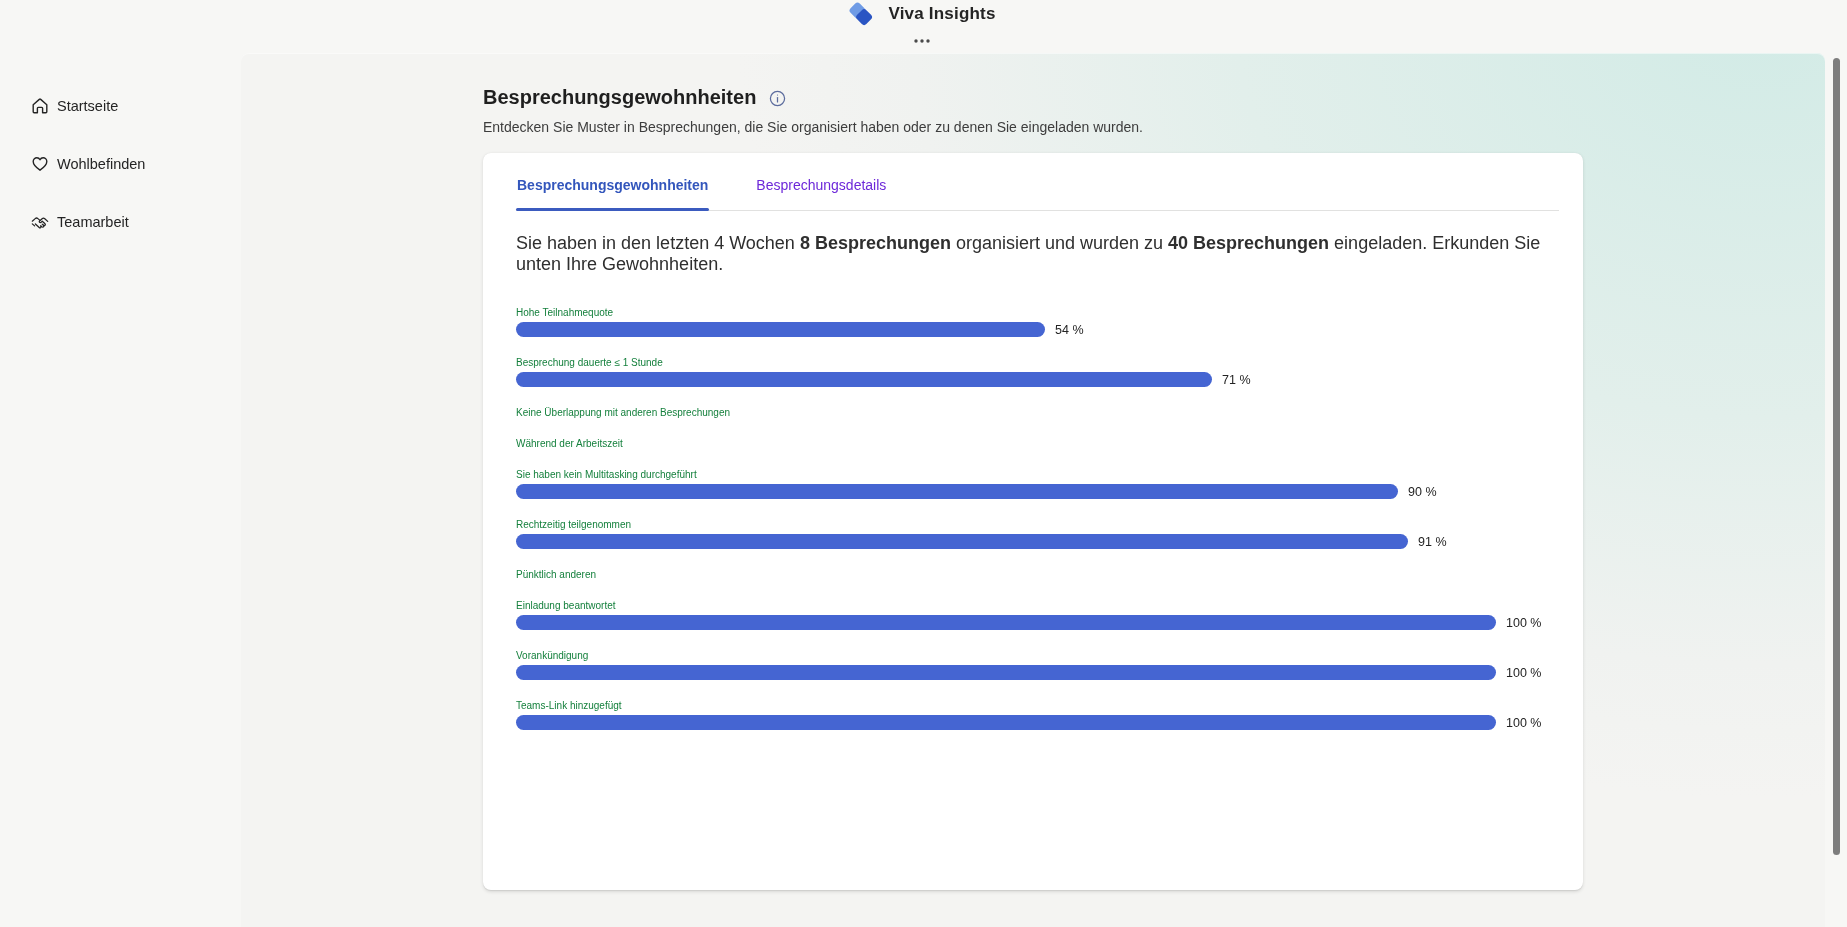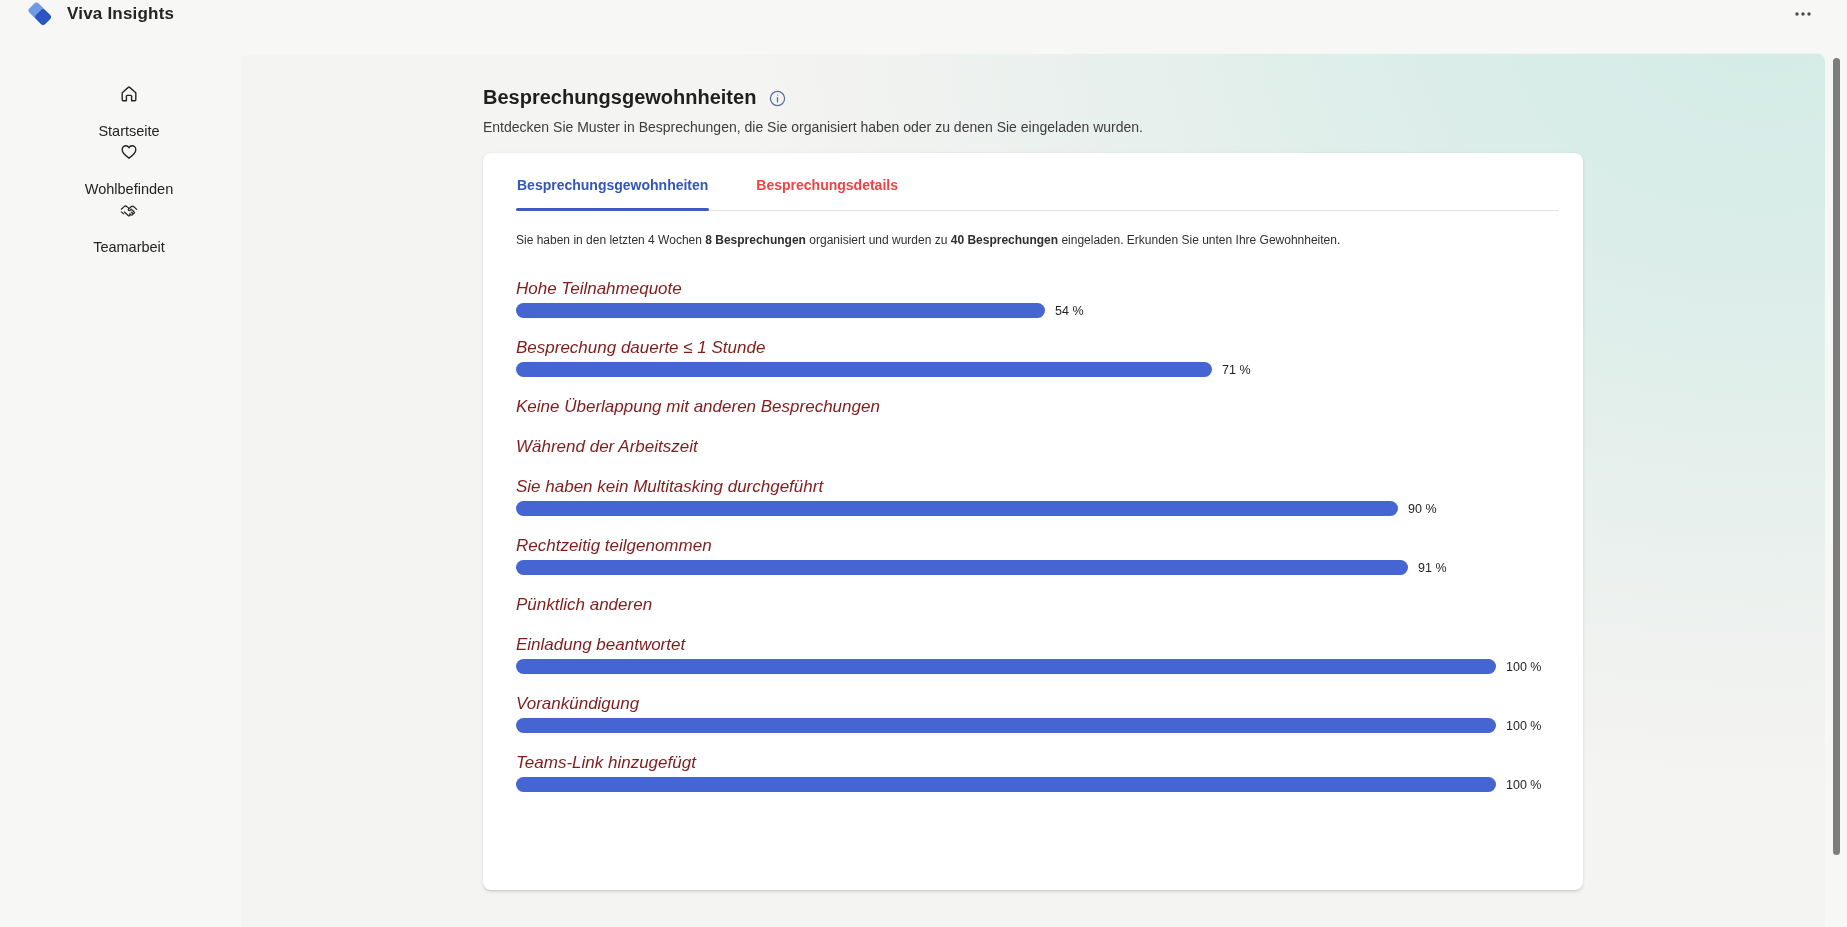--- a/index.html
+++ b/index.html
@@ -5,39 +5,40 @@
   * { margin:0; padding:0; box-sizing:border-box; }
   html,body { width:1847px; height:927px; overflow:hidden; }
   body {
     font-family:"Liberation Sans", sans-serif;
     background:#f7f7f5;
     color:#242424;
     position:relative;
   }
   
   .topbar {
-    height:53px; display:flex; align-items:flex-start;
+    height:53px; display:flex; align-items:center;
     padding:0 30px 0 26px;
+    flex-direction:column;
   }
   .brand { display:flex; align-items:center; gap:13px; }
   .brand-title { font-size:17px; font-weight:700; letter-spacing:.2px; }
   .topbar-spacer { flex:1; }
   .more-btn {
     width:28px; height:28px; display:flex; align-items:center; justify-content:center;
     border-radius:4px; cursor:pointer;
   }
   
   .sidebar {
     position:absolute; left:0; top:53px; width:241px; bottom:0;
     padding-top:31px;
   }
   .side-item {
     height:43px; margin:0 13px 15px 13px; border-radius:6px;
-    display:flex; align-items:center; gap:19px; padding-left:17px;
-    font-size:14.5px; color:#242424; cursor:pointer;flex-direction:column;
+    display:flex; align-items:center; gap:7px; padding-left:17px;
+    font-size:14.5px; color:#242424; cursor:pointer;
   }
   .side-item .icon { width:20px; height:20px; display:flex; }
   .side-item.active {
     background:#ffffff;
     box-shadow:0 1px 3px rgba(0,0,0,.12);
     color:#3356bc; font-weight:700;
   }
   
   .content {
     position:absolute; left:241px; top:53px; width:1584px; height:874px;
@@ -55,35 +56,34 @@
     margin-top:18px; width:1100px; height:737px; background:#fff;
     border-radius:8px;
     box-shadow:0 1.6px 3.6px rgba(0,0,0,.11), 0 0.3px 0.9px rgba(0,0,0,.07);
     padding:0 24px 0 33px;
   }
   .tabs {
     display:flex; gap:46px; border-bottom:1px solid #e1e1e0; height:58px;
     align-items:flex-end;
   }
   .tab {
-    position:relative; padding:20px 1px 17px 1px; font-size:14px; color:#ef4444;
+    position:relative; padding:20px 1px 17px 1px; font-size:14px; color:#6d28d9;
     cursor:pointer;
-    font-weight:bold;
   }
   .tab.active { color:#3356bc; font-weight:700; }
   .tab.active::after {
     content:""; position:absolute; left:0; right:0; bottom:-1px; height:3px;
     background:#3b5bbf; border-radius:2px;
   }
-  .intro { margin-top:22px; font-size:12px; color:#2f2f2f; }
+  .intro { margin-top:22px; font-size:18px; color:#2f2f2f; }
   .intro .b { font-weight:700; }
   
   .chart { margin-top:32px; }
   .habit-row { margin-bottom:20px; }
-  .habit-label { font-size:17px; color:#7f1d1d; margin-bottom:4px;font-style:italic; }
+  .habit-label { font-size:10px; color:#15803d; margin-bottom:4px; }
   .habit-bar-line { display:flex; align-items:center;text-align:right; }
   .habit-bar { height:15px; border-radius:7.5px; background:#4565d2; }
   .habit-value { margin-left:10px; font-size:12.5px; color:#242424; white-space:nowrap; }
   
   .scroll-thumb {
     position:absolute; right:7px; top:58px; width:7px; height:797px;
     background:#7d7d7d; border-radius:4px; cursor:pointer; z-index:6;
   }
 </style>
 </head>

